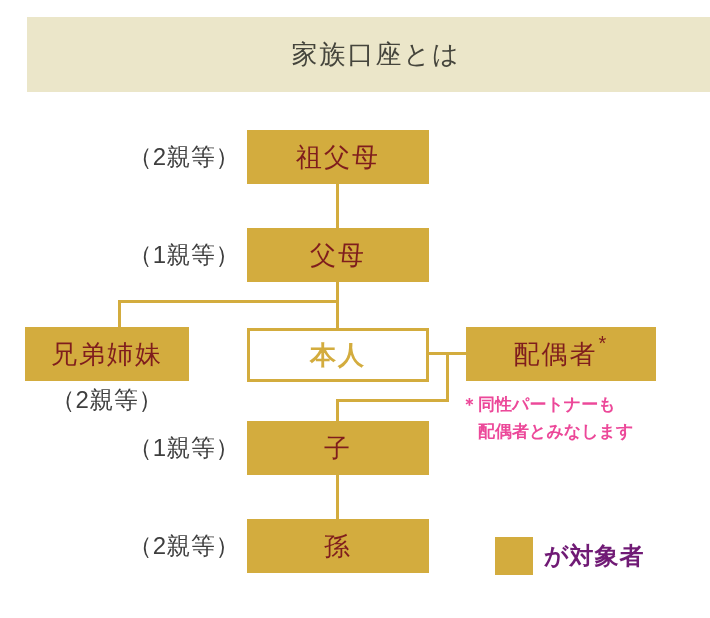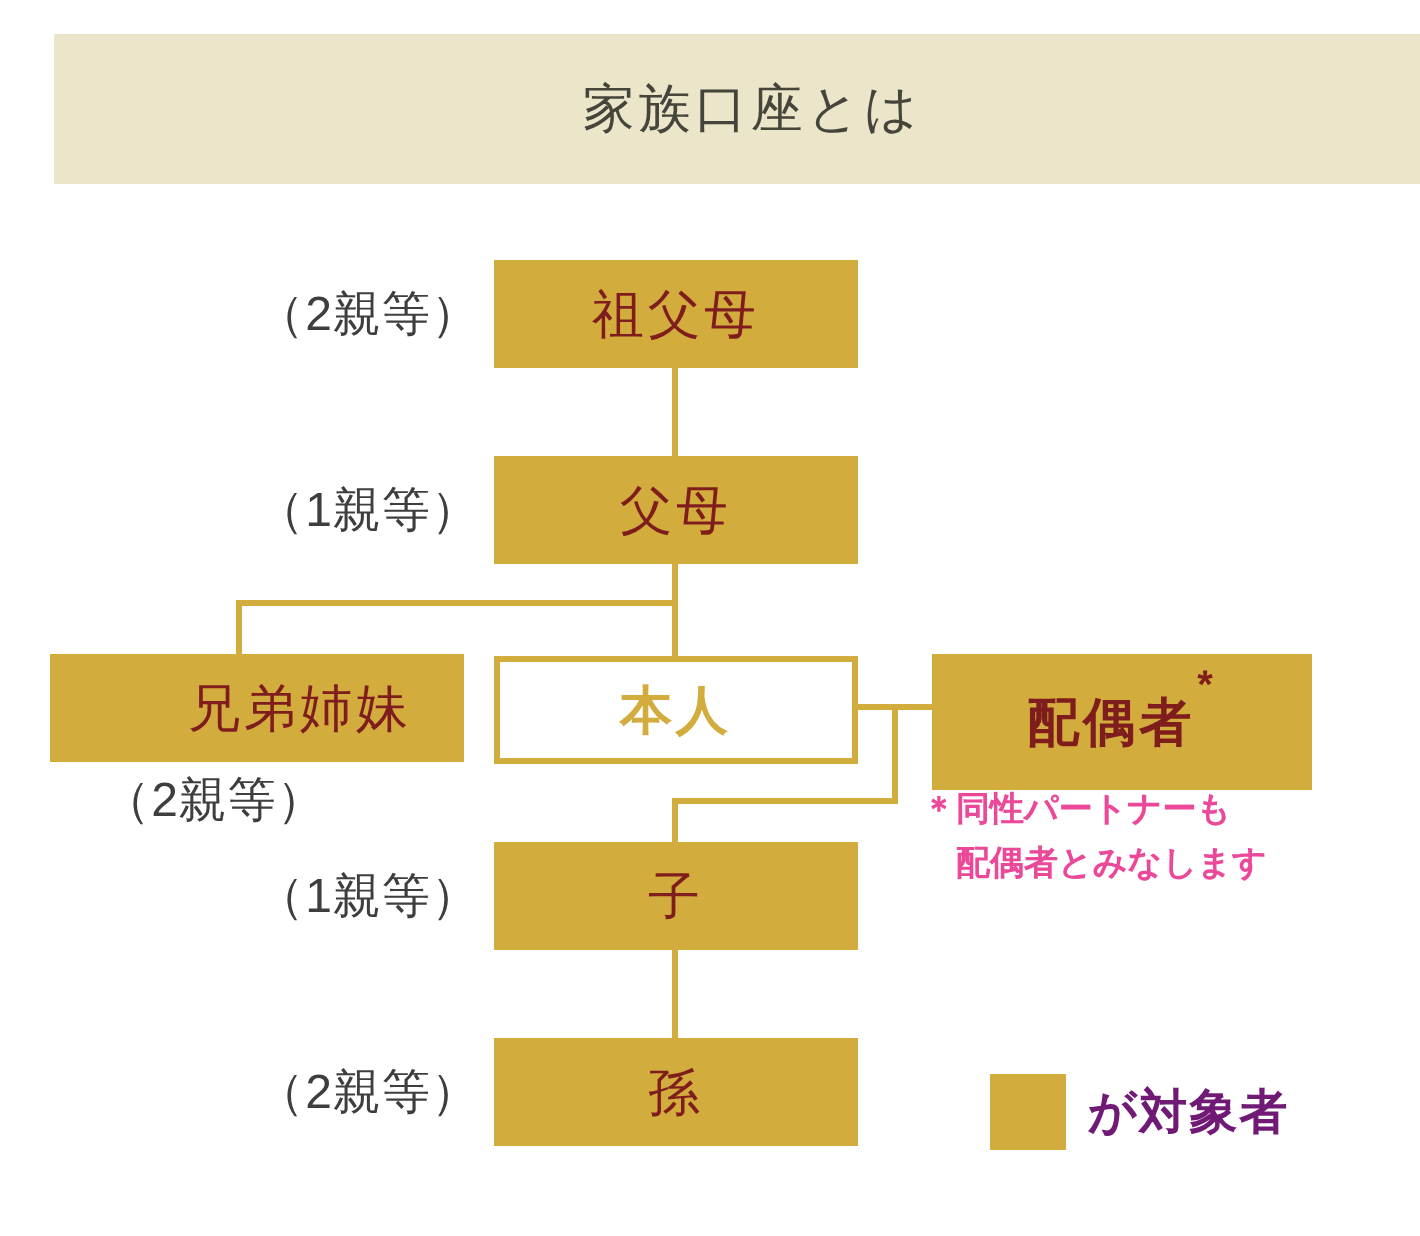--- a/index.html
+++ b/index.html
@@ -18,30 +18,30 @@
     display:flex;align-items:center;justify-content:center;
     font-size:26px;letter-spacing:2px;color:#45453c;font-weight:500;
   }
   .gbox{
     position:absolute;background:var(--gold);color:#7f1d1d;
     display:flex;align-items:center;justify-content:center;
     font-size:26px;font-weight:500;letter-spacing:2px;
   }
   .box-grandparents{left:247px;top:130px;width:182px;height:54px;}
   .box-parents{left:247px;top:228px;width:182px;height:54px;}
-  .box-siblings{left:25px;top:327px;width:164px;height:54px;padding-left:43px;}
+  .box-siblings{left:25px;top:327px;width:164px;height:54px;}
   .box-child{left:247px;top:421px;width:182px;height:54px;}
   .box-grandchild{left:247px;top:519px;width:182px;height:54px;}
   .box-self{
     position:absolute;left:247px;top:328px;width:182px;height:54px;
     background:#ffffff;border:3px solid var(--gold);box-sizing:border-box;
     display:flex;align-items:center;justify-content:center;
     font-size:26px;font-weight:700;letter-spacing:2px;color:var(--gold);
   }
-  .box-spouse{left:466px;top:327px;width:190px;height:68px;font-weight:bold;}
+  .box-spouse{left:466px;top:327px;width:190px;height:54px;}
   .box-spouse .ast{
     font-size:20px;line-height:1;align-self:flex-start;margin-top:6px;margin-left:1px;
   }
   .dlabel{
     position:absolute;color:var(--text-dark);font-size:24px;font-weight:500;
     display:flex;align-items:center;letter-spacing:0.5px;
   }
   .dlabel.right{justify-content:flex-end;}
   .dlabel.center{justify-content:center;}
   .lbl-gp{left:118px;top:130px;width:122px;height:54px;}

